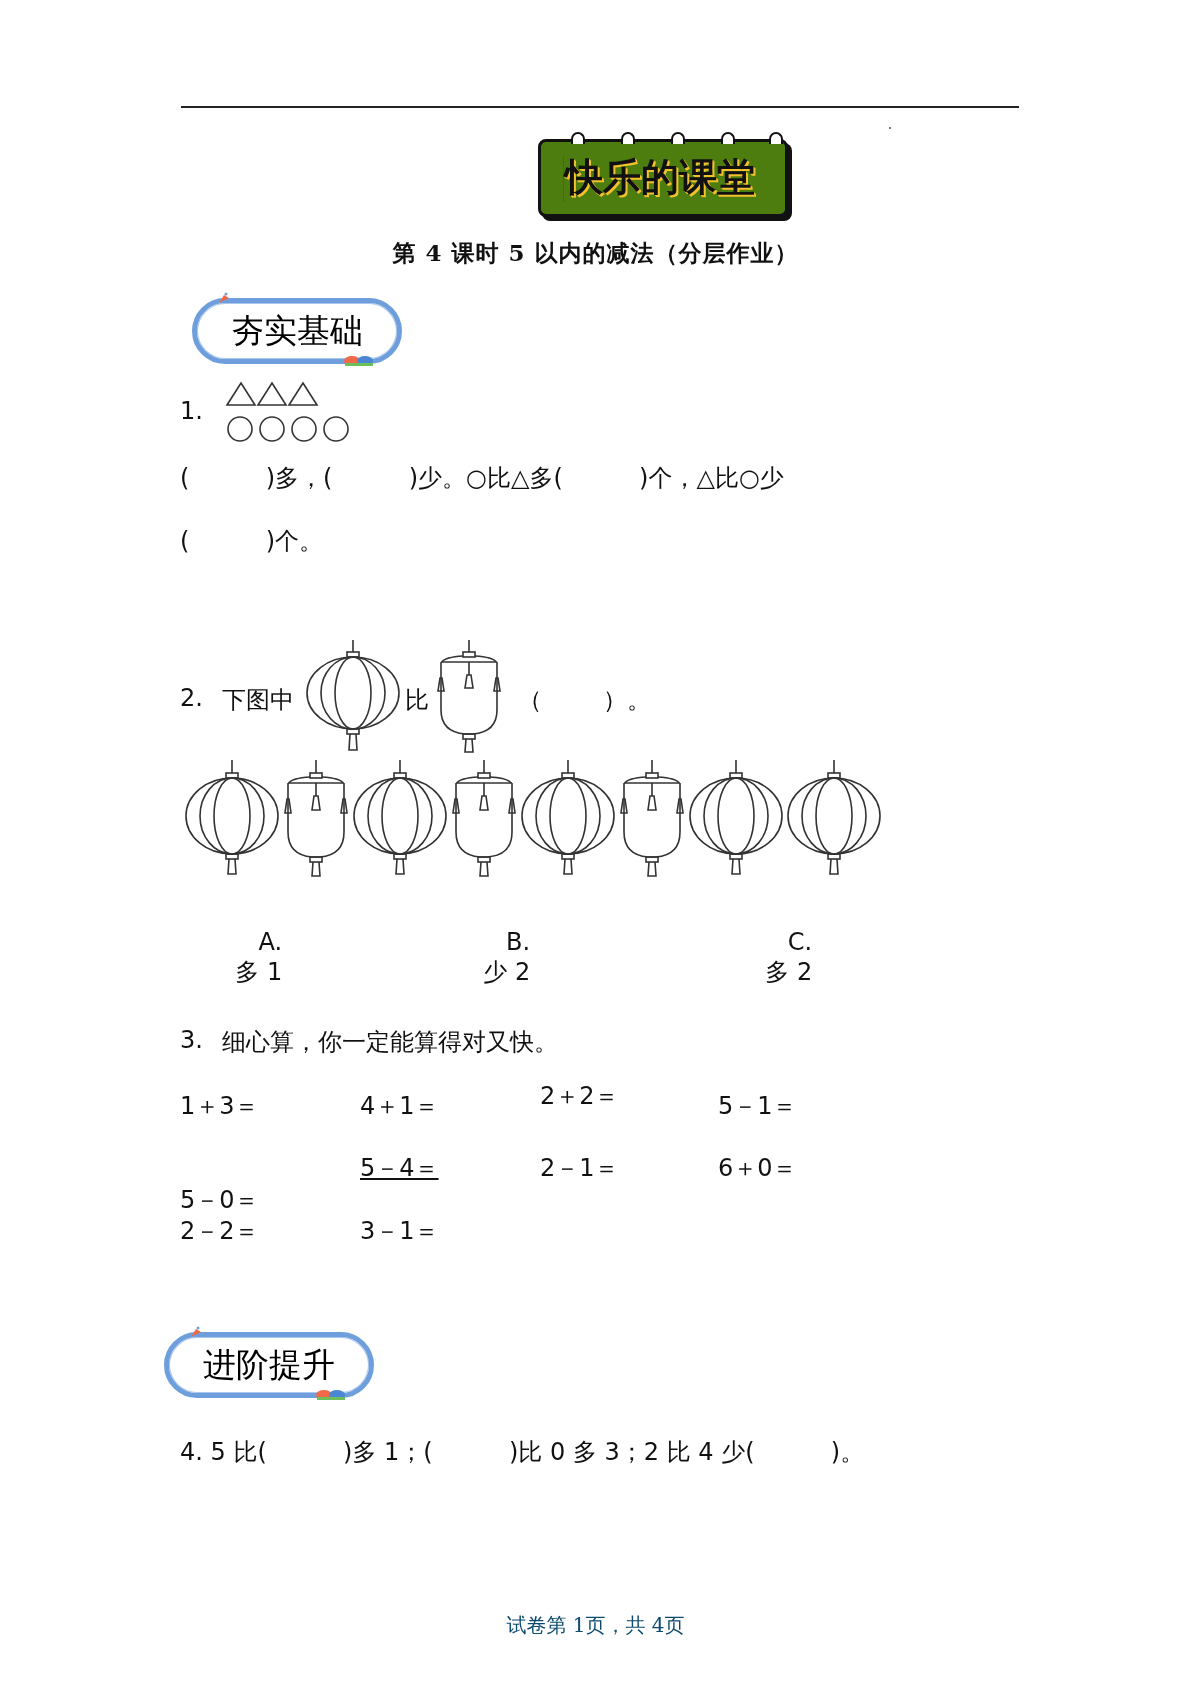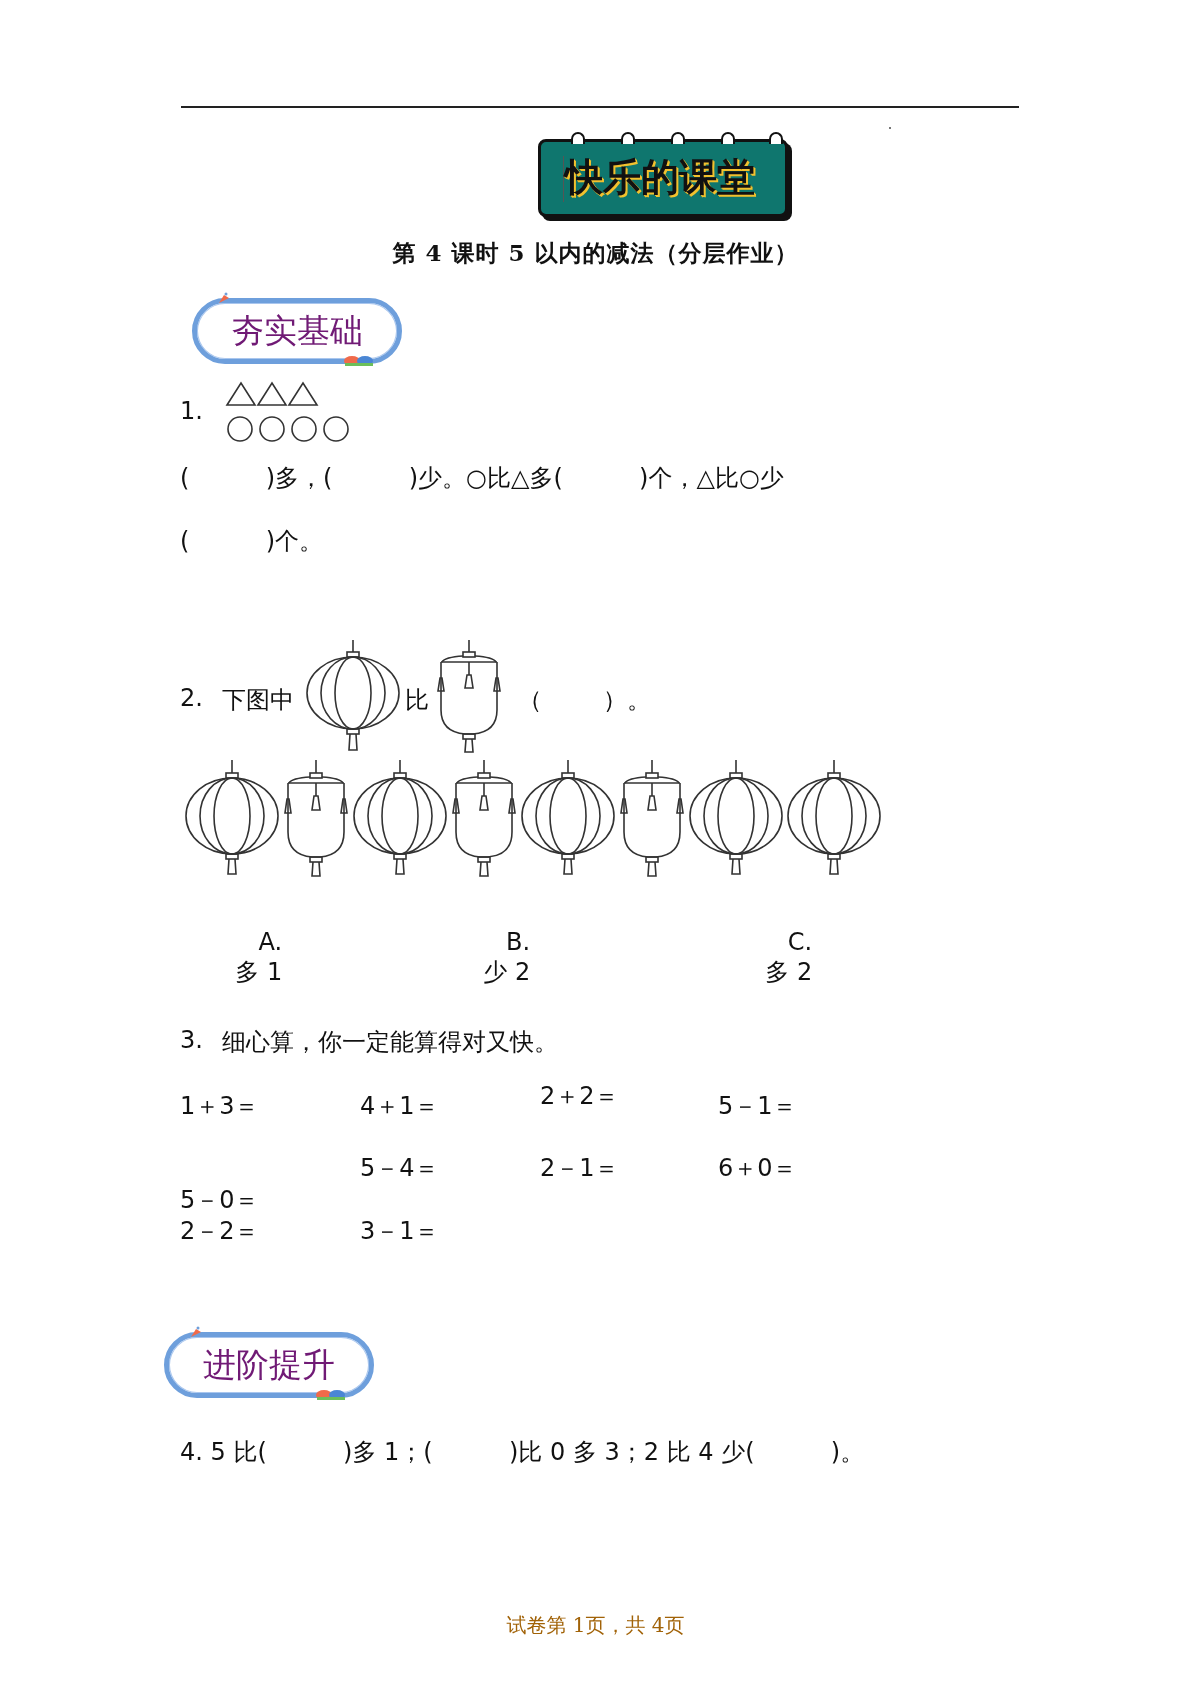--- a/index.html
+++ b/index.html
@@ -4,48 +4,48 @@
 <style>
   html, body { margin: 0; padding: 0; background: #ffffff; }
   body { width: 1191px; height: 1684px; position: relative; overflow: hidden;
          font-family: "DejaVu Sans", "Liberation Sans", sans-serif; color: #111; }
   .abs { position: absolute; }
   .header-rule { left: 181px; top: 106px; width: 838px; height: 2px; background: #222; }
   .stray-dot { left: 889px; top: 127px; width: 2px; height: 2px; background: #777; }
 
   
   .title-box { left: 538px; top: 139px; width: 244px; height: 72px;
-               background: #0f766e; border: 3px solid #111; border-radius: 8px;
+               background: #4d7c0f; border: 3px solid #111; border-radius: 8px;
                box-shadow: 4px 4px 0 #111; }
   .ring { position: absolute; top: -10px; width: 10px; height: 10px; border: 2.5px solid #111;
           border-bottom: none; border-radius: 8px 8px 0 0; background: #fff; }
   .title-text { position: absolute; left: 24px; top: 10px; font-size: 38px; font-weight: bold;
                 font-family: "DejaVu Sans", sans-serif; color: #111; letter-spacing: 0px;
                 text-shadow: 2px 2px 0 #f2c12e, 1px 1px 0 #f2c12e; }
   .title-bar { position: absolute; left: 22px; top: 14px; width: 1px; height: 46px; background: #555; }
 
   .subtitle { left: 0; width: 1191px; top: 238px; text-align: center; font-size: 23px;
               font-weight: bold; font-family: "DejaVu Serif", serif; letter-spacing: 1px; }
 
   
   .badge { width: 200px; height: 56px; border: 5px solid #6e9fdc; border-radius: 34px;
            background: #fff; box-shadow: 0 0 0 1px #a9c6ee inset; }
   .badge-text { position: absolute; left: 0; right: 0; top: 6px; text-align: center;
-                font-size: 33px; color: #701a75; font-family: "DejaVu Serif", serif; }
+                font-size: 33px; color: #000000; font-family: "DejaVu Serif", serif; }
   .badge-pin { position: absolute; left: 20px; top: -12px; width: 14px; height: 14px; }
   .badge-deco { position: absolute; right: 22px; bottom: -8px; width: 32px; height: 12px; }
 
   .q { font-size: 24px; font-family: "DejaVu Sans", sans-serif; white-space: pre; }
 
   .eq { font-size: 24px; font-family: "DejaVu Sans", sans-serif; }
 
   .opt { font-size: 24px; font-family: "DejaVu Sans", sans-serif; white-space: pre; text-align: right; }
 
   .footer { left: 0; width: 1191px; top: 1612px; text-align: center; font-size: 20px;
-            font-family: "DejaVu Serif", serif; color: #a16207; }
+            font-family: "DejaVu Serif", serif; color: #0c4a6e; }
 
   svg.lantern { position: absolute; overflow: visible; }
   .ls { fill: none; stroke: #333; stroke-width: 1.6; }
 </style>
 </head>
 <body>
 
 <div class="abs header-rule"></div>
 <div class="abs stray-dot"></div>
 
@@ -242,21 +242,21 @@
 
 <div class="abs q" style="left:180px; top:1026px;">3.</div>
 <div class="abs q" style="left:222px; top:1026px;">细心算，你一定能算得对又快。</div>
 
 <div class="abs eq" style="left:180px; top:1090px;">1＋3＝</div>
 <div class="abs eq" style="left:360px; top:1090px;">4＋1＝</div>
 <div class="abs eq" style="left:540px; top:1080px;">2＋2＝</div>
 <div class="abs eq" style="left:718px; top:1090px;">5－1＝</div>
 
 <div class="abs eq" style="left:180px; top:1184px;">5－0＝</div>
-<div class="abs eq" style="left:360px; top:1152px;">5－4＝</div>
+<div class="abs eq" style="left:360px; top:1152px;text-decoration:underline;">5－4＝</div>
 <div class="abs eq" style="left:540px; top:1152px;">2－1＝</div>
 <div class="abs eq" style="left:718px; top:1152px;">6＋0＝</div>
 
 <div class="abs eq" style="left:180px; top:1215px;">2－2＝</div>
 <div class="abs eq" style="left:360px; top:1215px;">3－1＝</div>
 
 <div class="abs badge" style="left:164px; top:1332px;">
   <svg class="badge-pin" viewBox="0 0 14 14">
     <path d="M2 12 L7 4 L12 7 Z" fill="#f06a4a"></path>
       <circle cx="9" cy="3" r="1.5" fill="#6e9fdc"></circle>

